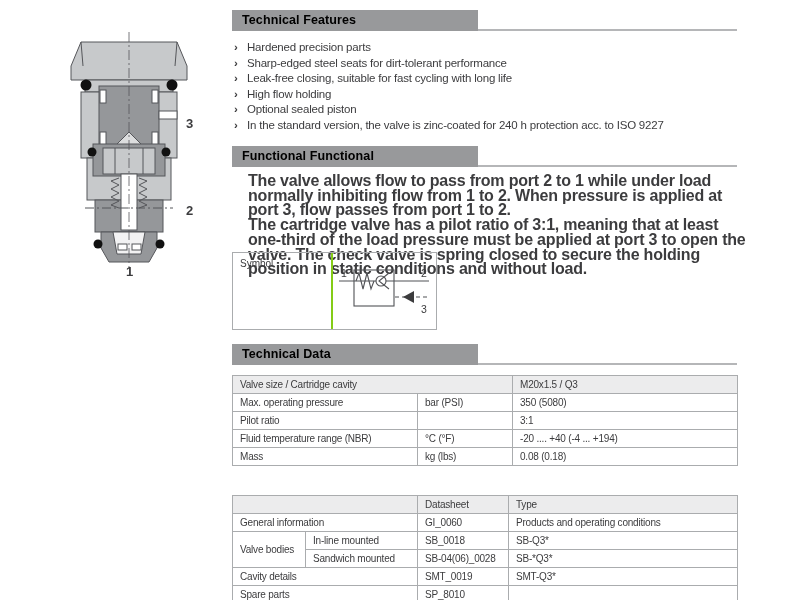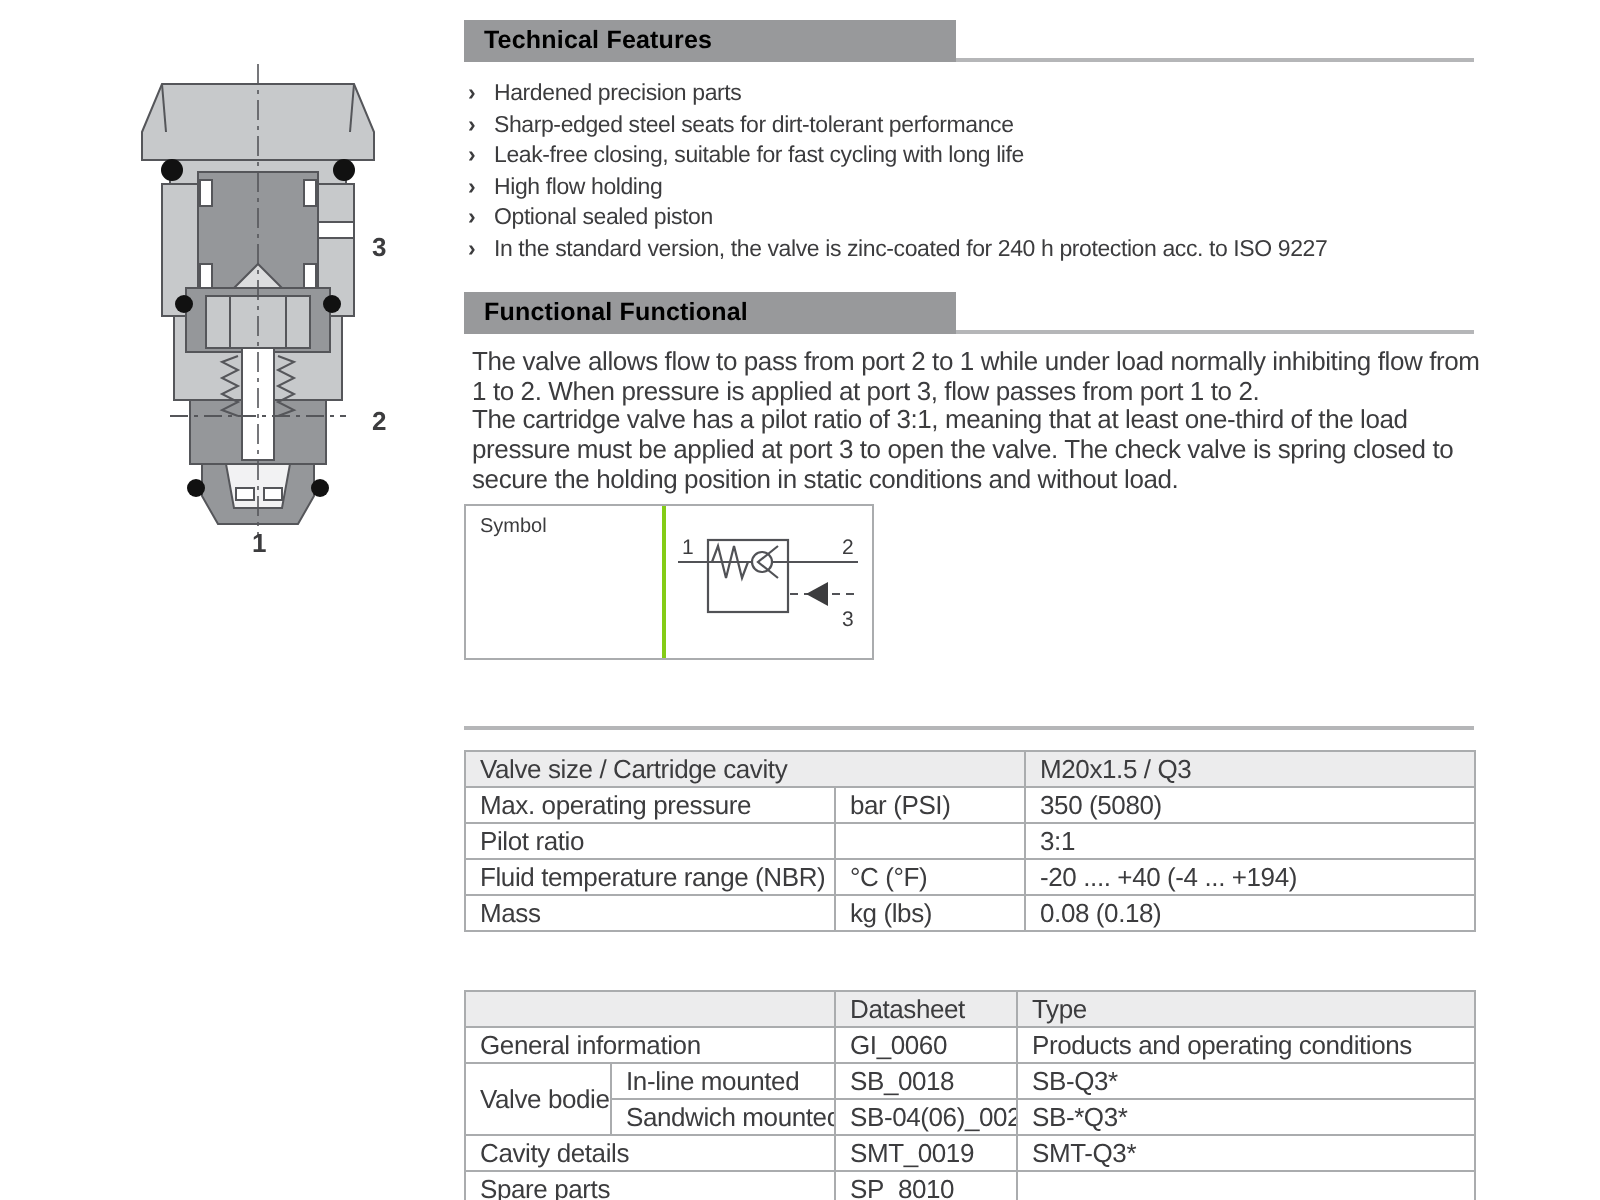--- a/index.html
+++ b/index.html
@@ -16,33 +16,33 @@
   .section-header .rule{position:absolute;left:0;right:0;bottom:0;height:2px;background:#b5b6b8;}
   .section-header .bar{position:absolute;left:0;top:0;width:246px;height:21px;background:#98999b;
       color:#000000;font-weight:bold;font-size:12.5px;line-height:21px;padding-left:10px;box-sizing:border-box;
       letter-spacing:0.1px;}
 
   .bullets{position:absolute;left:2px;top:40px;width:503px;list-style:none;margin:0;padding:0;
       font-size:11.5px;letter-spacing:-0.2px;}
   .bullets li{display:flex;line-height:15.5px;}
   .bullets .marker{width:13px;flex:0 0 13px;font-weight:bold;color:#3c3c3e;}
 
-  .paragraphs{position:absolute;left:4px;top:174px;width:505px;font-size:13px;line-height:14.7px;
-      letter-spacing:-0.2px;}
+  .paragraphs{position:absolute;left:16px;top:174px;width:505px;font-size:16px;line-height:14.7px;
+      letter-spacing:-0.2px;font-weight:bold;}
   .paragraphs p{margin:0;}
 
   
   .symbol-box{position:absolute;left:0;top:252px;width:205px;height:78px;border:1px solid #aaacae;
       box-sizing:border-box;}
   .symbol-box .label-cell{position:absolute;left:0;top:0;width:100px;height:100%;
       border-right:2px solid #84cc16;box-sizing:border-box;font-size:10px;padding:5px 0 0 7px;}
   .symbol-box .schematic-cell{position:absolute;left:100px;top:0;width:103px;height:76px;}
 
   
-  table{border-collapse:collapse;table-layout:fixed;font-size:13px;letter-spacing:-0.2px;color:#3c3c3e;}
+  table{border-collapse:collapse;table-layout:fixed;font-size:10px;letter-spacing:-0.2px;color:#3c3c3e;}
   td{border:1px solid #aaacae;padding:1px 7px;height:15px;overflow:hidden;white-space:nowrap;}
   tr.hdr td{background:#ececed;}
   td.center{text-align:left;}
   #tech-table{position:absolute;left:0;top:375px;width:505px;}
   #ref-table{position:absolute;left:0;top:495px;width:505px;}
 
   .hdr-features{top:10px;} .hdr-functional{top:146px;} .hdr-techdata{top:344px;}
 </style>
 </head>
 <body>
@@ -170,20 +170,21 @@
             <text x="8" y="24">1</text>
             <text x="88" y="24">2</text>
             <text x="88" y="60">3</text>
           </g>
         </svg>
       </div>
     </div>
 
     <div class="section-header hdr-techdata">
       <div class="rule"></div>
+      <div class="bar">Technical Data</div>
     </div>
 
     <table id="tech-table">
       <colgroup>
           <col style="width:185px">
           <col style="width:95px">
           <col style="width:225px">
         </colgroup>
       <tbody>
           <tr class="hdr">

